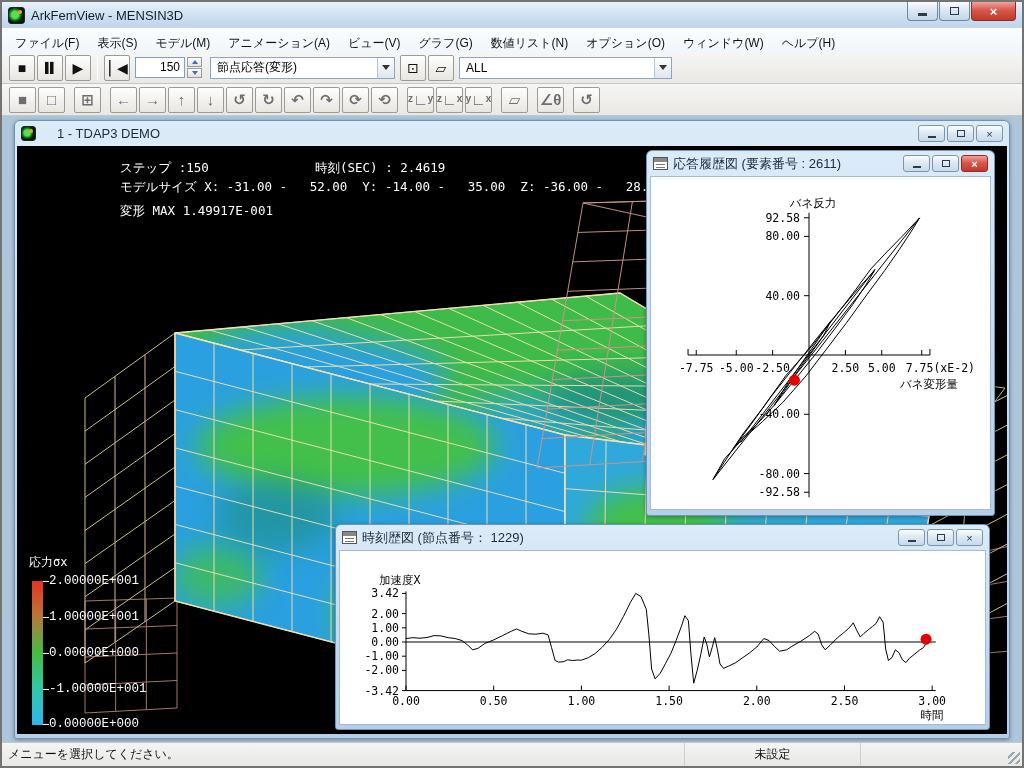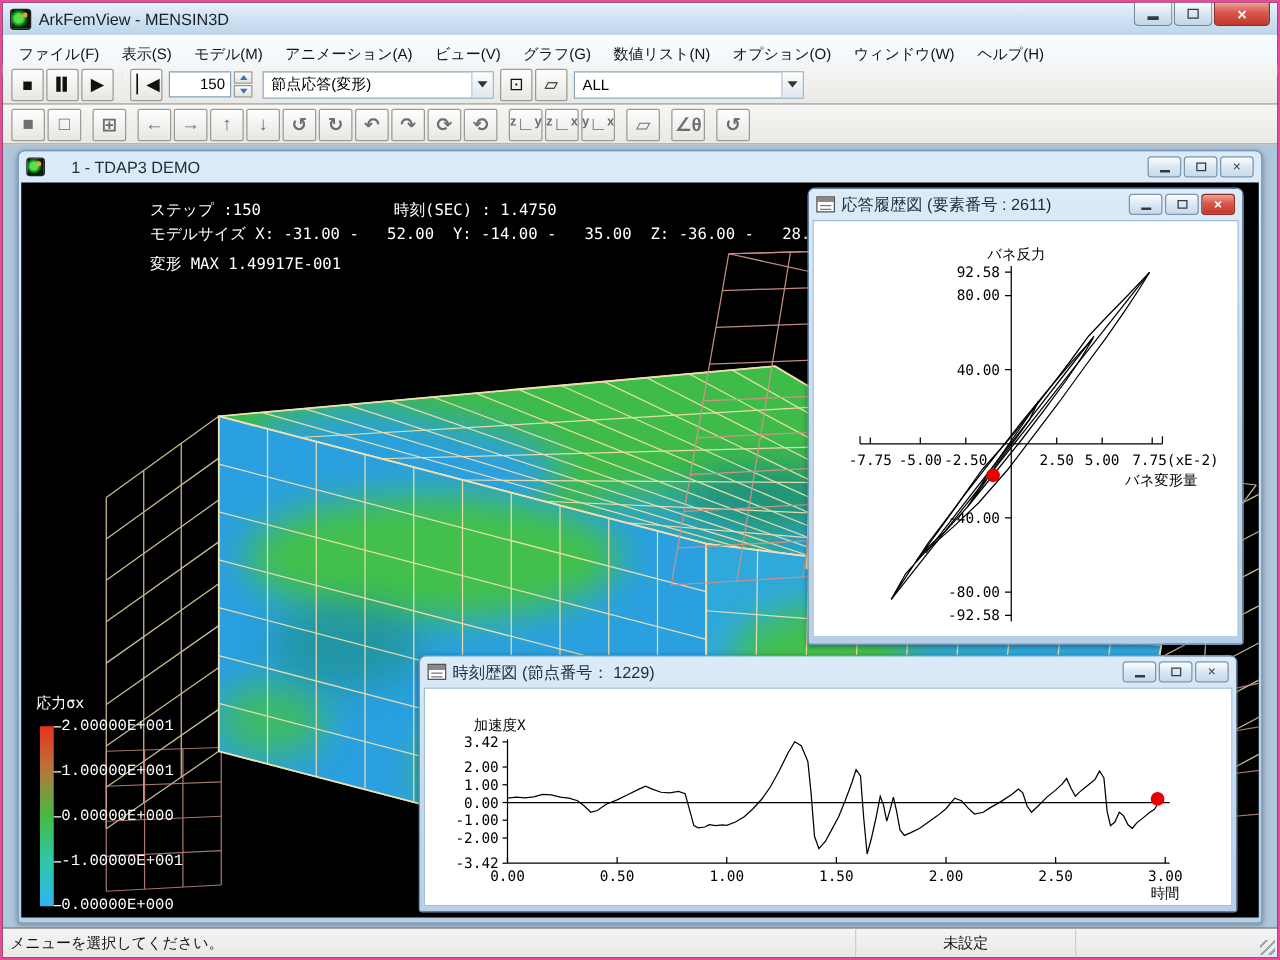--- a/index.html
+++ b/index.html
@@ -1,18 +1,18 @@
 <!DOCTYPE html>
 <html><head>
 <meta charset="utf-8">
 <style>
   html,body{margin:0;padding:0;background:#444;}
   *{box-sizing:border-box;}
   body{font-family:"Liberation Sans","DejaVu Sans",sans-serif;font-size:12px;-webkit-font-smoothing:antialiased;}
-  .app{position:relative;width:1024px;height:768px;border:2px solid #ec4899;background:#000000;overflow:hidden;}
+  .app{position:relative;width:1024px;height:768px;border:2px solid #737373;background:#a3a3a3;overflow:hidden;}
 
   
   .titlebar{position:absolute;left:0;top:0;right:0;height:26px;
     background:linear-gradient(#e8f2fb,#cfe1f2 50%,#bed5ea);display:flex;align-items:center;padding:0 6px;}
   .app-icon{width:17px;height:17px;border-radius:3px;background:radial-gradient(circle at 40% 45%, #57e04a 0 28%, #0a7a1a 46%, #061a06 62%);border:1px solid #222;margin-right:6px;position:relative;}
   .app-icon:after{content:"";position:absolute;right:2px;top:2px;width:4px;height:4px;border-radius:50%;background:#f0a030;}
   .titlebar .title{color:#15202c;font-size:13px;}
   .winbtns{position:absolute;right:6px;top:0;display:flex;}
   .wbtn{width:31px;height:19px;border:1px solid #70889e;border-top:none;border-radius:0 0 4px 4px;
     background:linear-gradient(#fbfdfe,#dce8f3 45%,#c3d6e8);display:flex;align-items:center;justify-content:center;margin-left:1px;color:#2b3b4b;}
@@ -39,21 +39,21 @@
   .spin input{width:50px;height:21px;border:1px solid #7aa0c4;text-align:right;padding-right:4px;font-size:12px;font-family:inherit;background:#fff;}
   .spin .arrows{display:flex;flex-direction:column;margin-left:2px;}
   .spin .sbtn{width:15px;height:10px;border:1px solid #9b9b98;background:linear-gradient(#fdfdfd,#e4e2dd);display:flex;align-items:center;justify-content:center;margin-bottom:1px;}
   .tri-up{width:0;height:0;border-left:3px solid transparent;border-right:3px solid transparent;border-bottom:4px solid #3f6fbf;}
   .tri-dn{width:0;height:0;border-left:3px solid transparent;border-right:3px solid transparent;border-top:4px solid #3f6fbf;}
   .combo{height:22px;border:1px solid #89a6c2;background:#fff;display:flex;align-items:center;margin:18px 4px;position:relative;padding-left:6px;color:#000;}
   .combo .cval{flex:1;}
   .combo .drop{width:17px;height:100%;border-left:1px solid #b5c6d8;background:linear-gradient(#fdfdfd,#dfe7ef);display:flex;align-items:center;justify-content:center;margin-left:6px;}
   .tri-down{width:0;height:0;border-left:4px solid transparent;border-right:4px solid transparent;border-top:5px solid #333;}
   .combo.c1{width:185px;}
-  .combo.c2{width:184px;}
+  .combo.c2{width:213px;}
 
   
   .mdi{position:absolute;left:0;top:114px;right:0;height:626px;background:#aec6dc;}
 
   .child{position:absolute;border:1px solid #6f94b8;border-radius:6px 6px 3px 3px;background:linear-gradient(#dcebf8,#c2d8ec 60%,#b6cfe6);box-shadow:0 1px 4px rgba(0,0,0,.35);}
   .child .ctitle{height:25px;display:flex;align-items:center;padding:0 6px;color:#1c2c3c;font-size:13px;}
   .child .cbtns{margin-left:auto;display:flex;}
   .cbtn{width:27px;height:17px;border:1px solid #7d95ab;border-radius:3px;background:linear-gradient(#fdfefe,#dde9f3 45%,#c7daec);display:flex;align-items:center;justify-content:center;margin-left:2px;color:#2b3b4b;font-size:11px;}
   .cbtn.close-active{background:linear-gradient(#f0a29a,#d9574b 45%,#c03a2c);border-color:#8c2e24;color:#fff;font-weight:bold;}
   .cbtn .bar{width:8px;height:2px;background:#2b3b4b;margin-top:6px;}
@@ -465,21 +465,21 @@
               <line x1="803" y1="135.33333333333331" x2="934.3333333333334" y2="162.66666666666666" stroke="#d09488" stroke-width="1"></line>
               <line x1="799.6666666666666" y1="163.77777777777777" x2="930.7777777777778" y2="190.55555555555554" stroke="#d09488" stroke-width="1"></line>
               <line x1="796.3333333333334" y1="192.22222222222223" x2="927.2222222222222" y2="218.44444444444446" stroke="#d09488" stroke-width="1"></line>
               <line x1="793" y1="220.66666666666666" x2="923.6666666666666" y2="246.33333333333331" stroke="#d09488" stroke-width="1"></line>
               <line x1="789.6666666666666" y1="249.11111111111111" x2="920.1111111111111" y2="274.22222222222223" stroke="#d09488" stroke-width="1"></line>
               <line x1="786.3333333333334" y1="277.55555555555554" x2="916.5555555555555" y2="302.1111111111111" stroke="#d09488" stroke-width="1"></line>
               <line x1="783" y1="306" x2="913" y2="330" stroke="#d09488" stroke-width="1"></line>
             </g>
           </svg>
         <div class="ovl" style="left:103px;top:14px;">ステップ :150</div>
-        <div class="ovl" style="left:298px;top:14px;">時刻(SEC) : 1.4750</div>
+        <div class="ovl" style="left:298px;top:14px;">時刻(SEC) : 2.4619</div>
         <div class="ovl" style="left:103px;top:33px;">モデルサイズ X: -31.00 -   52.00  Y: -14.00 -   35.00  Z: -36.00 -   28.00</div>
         <div class="ovl" style="left:103px;top:57px;">変形 MAX 1.49917E-001</div>
 
         <div class="legend">
           <div class="ltitle">応力σx</div>
           <div class="lbar" id="legendBar" style="background: linear-gradient(rgb(232, 50, 30), rgb(181, 121, 58), rgb(68, 187, 68), rgb(47, 200, 168), rgb(50, 180, 238));"></div>
           <div class="ltick" style="top:27px;"></div>
           <div class="ltick" style="top:63px;"></div>
           <div class="ltick" style="top:99px;"></div>
           <div class="ltick" style="top:135px;"></div>

